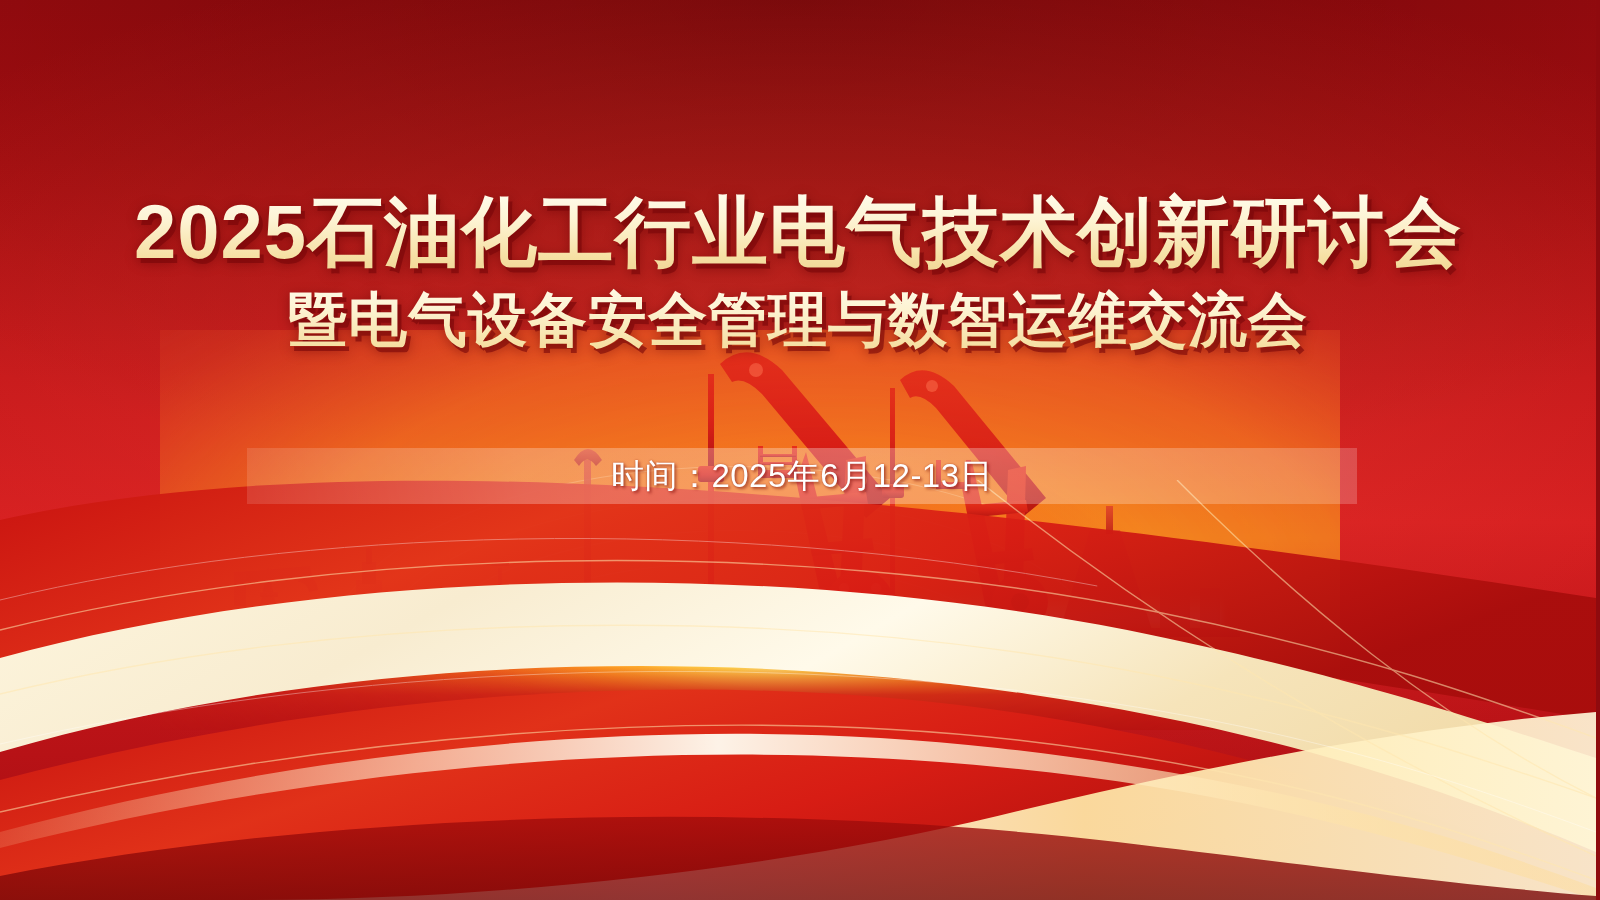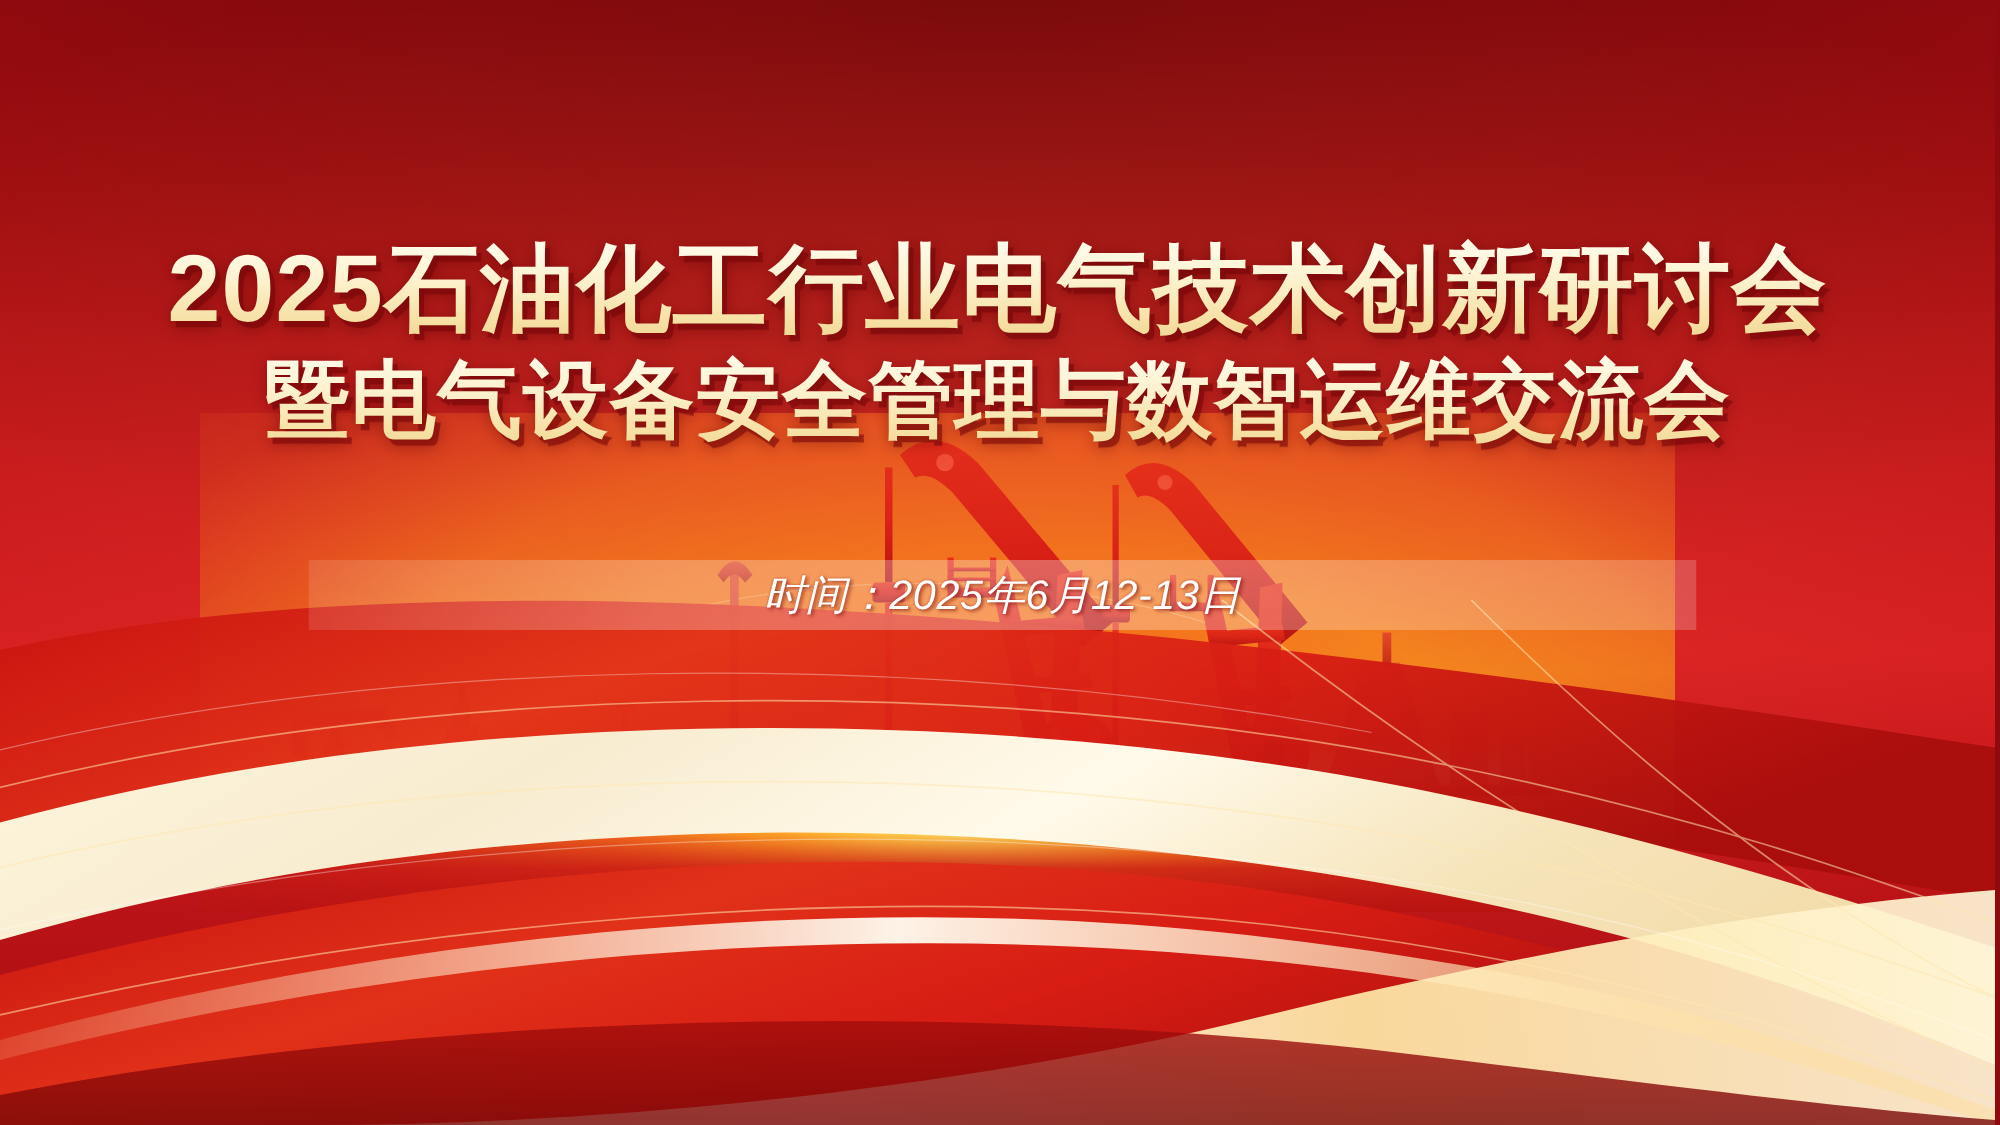--- a/index.html
+++ b/index.html
@@ -84,31 +84,30 @@
     font-weight:bold;
     letter-spacing:1px;
     color:#fbf0c6;
     background:linear-gradient(180deg,#fffdf0 0%,#fdf3d2 38%,#f6e0a4 78%,#eed492 100%);
     -webkit-background-clip:text;
     background-clip:text;
     -webkit-text-fill-color:transparent;
     filter:drop-shadow(4px 5px 0 rgba(120,5,8,.60)) drop-shadow(0 2px 6px rgba(90,0,0,.45));
     white-space:nowrap;
   }
-  .title-line.second{ font-size:68px; }
+  .title-line.second{ font-size:59px; }
 
   
   .infobar{
     position:absolute;
     left:247px; top:448px; width:1110px; height:56px;
     background:linear-gradient(90deg, rgba(255,255,255,.12) 0%, rgba(255,255,255,.26) 25%, rgba(255,255,255,.30) 55%, rgba(255,255,255,.20) 100%);
     display:flex; align-items:center; justify-content:center;
     gap:76px;
     z-index:7;
-    font-style:italic;
   }
   .info-item{
     font-size:33px;
     color:#ffffff;
     letter-spacing:.5px;
     white-space:nowrap;
     text-shadow:2px 2px 3px rgba(120,10,8,.55), 0 0 2px rgba(140,20,10,.5);
   }
 </style>
 </head>

